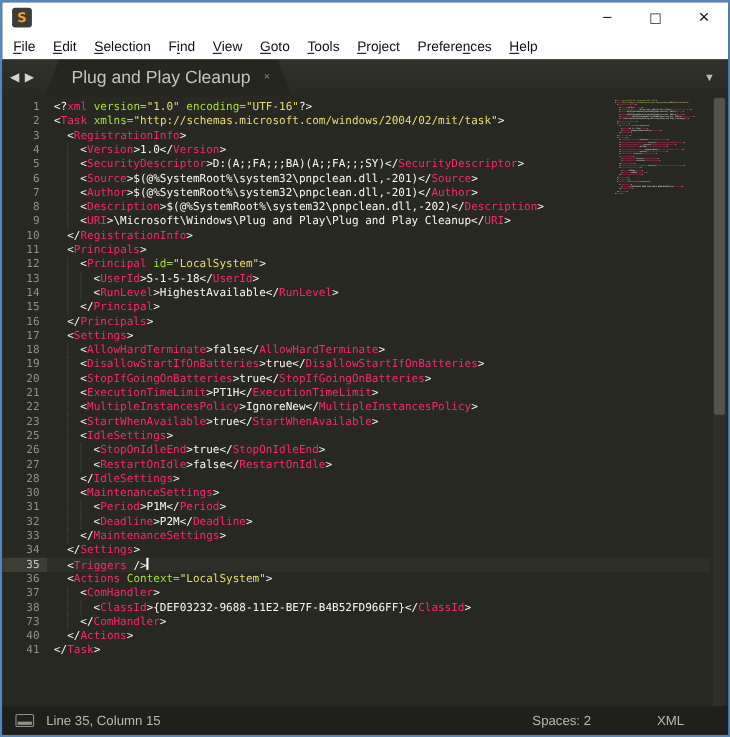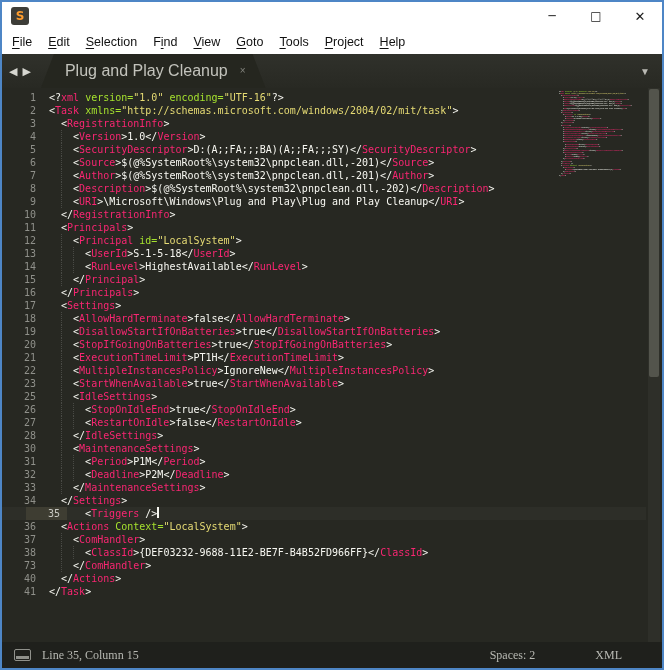--- a/index.html
+++ b/index.html
@@ -29,41 +29,41 @@
   .tab{ margin-left:2px; background:#25261f; display:flex; align-items:center; padding:0 20px 0 24px;
     clip-path:polygon(13px 0%, calc(100% - 13px) 0%, 100% 100%, 0% 100%); }
   .tab-label{ color:#c3c3bc; font-size:16px; white-space:nowrap; }
   .tab-close{ color:#83847e; font-size:10px; margin-left:12px; line-height:1; }
   .tab-overflow{ position:absolute; right:12px; top:0; height:34px; display:flex; align-items:center;
     color:#b9b9b3; font-size:10px; }
   
   .editor{ flex:1 1 auto; position:relative; background:#272822; overflow:hidden; }
   .code-area{ position:absolute; left:0; top:3px; right:16px; bottom:0; overflow:hidden; }
   .line{ display:flex; height:13px; line-height:13px; font-family:"DejaVu Sans Mono", monospace; font-size:10px; white-space:pre; }
-  .line.cur{ background:rgba(255,255,255,0.03);padding-left:24px; }
+  .line.cur{ background:rgba(255,255,255,0.03); }
   .ln{ flex:0 0 41px; width:41px; text-align:right; padding-right:7px; color:#8f908a; }
   .line.cur .ln{ background:#3e3d32; color:#c8c8c2; }
   .lc{ margin-left:6px; }
   .t{ color:#f92672; }
   .a{ color:#a6e22e; }
   .s{ color:#e6db74; }
   .p{ color:#f8f8f2; }
   .ind{ display:inline-block; width:2ch; }
   .ind.g{ border-left:1px dotted rgba(255,255,255,0.16); }
   .caret{ display:inline-block; width:1.5px; height:11px; background:#f8f8f2; vertical-align:-1px; }
   
   .minimap{ position:absolute; top:2px; right:28px; width:75px; height:95px; overflow:hidden; }
   .minimap-content{ width:470px; transform:scale(0.163); transform-origin:top left; }
   .minimap-content .lc{ margin-left:0; }
   
   .scrollbar{ position:absolute; top:0; right:2px; width:12px; height:100%; background:#2e2f29; }
   .scroll-thumb{ margin:1px 1px 0 1px; height:52%; background:#53544c; border-radius:2px; }
   
   .statusbar{ height:26px; background:#1f201c; display:flex; align-items:center; flex:0 0 auto;
-    color:#b8b9b3; font-size:12px;font-family:Liberation Serif, serif; }
+    color:#b8b9b3; font-size:12px; }
   .panel-icon{ width:17px; height:12px; border:1px solid #90918b; border-radius:2px; margin:0 11px 0 12px;
     position:relative; }
   .panel-icon::after{ content:""; position:absolute; left:1px; right:1px; bottom:1px; height:3px; background:#90918b; }
   .sb-spacer{ flex:1; }
   .sb-spaces{ margin-right:60px; }
   .sb-syntax{ margin-right:40px; }
 </style>
 </head>
 <body>
 
@@ -79,20 +79,21 @@
 
   <div class="menubar">
       <div class="menu-item"><u>F</u>ile</div>
       <div class="menu-item"><u>E</u>dit</div>
       <div class="menu-item"><u>S</u>election</div>
       <div class="menu-item">F<u>i</u>nd</div>
       <div class="menu-item"><u>V</u>iew</div>
       <div class="menu-item"><u>G</u>oto</div>
       <div class="menu-item"><u>T</u>ools</div>
       <div class="menu-item"><u>P</u>roject</div>
+      <div class="menu-item">Prefere<u>n</u>ces</div>
       <div class="menu-item"><u>H</u>elp</div>
     </div>
 
   <div class="tabbar">
     <div class="navarrows">
       <span class="navarrow">◀</span>
       <span class="navarrow">▶</span>
     </div>
     <div class="tab">
       <span class="tab-label">Plug and Play Cleanup</span>

